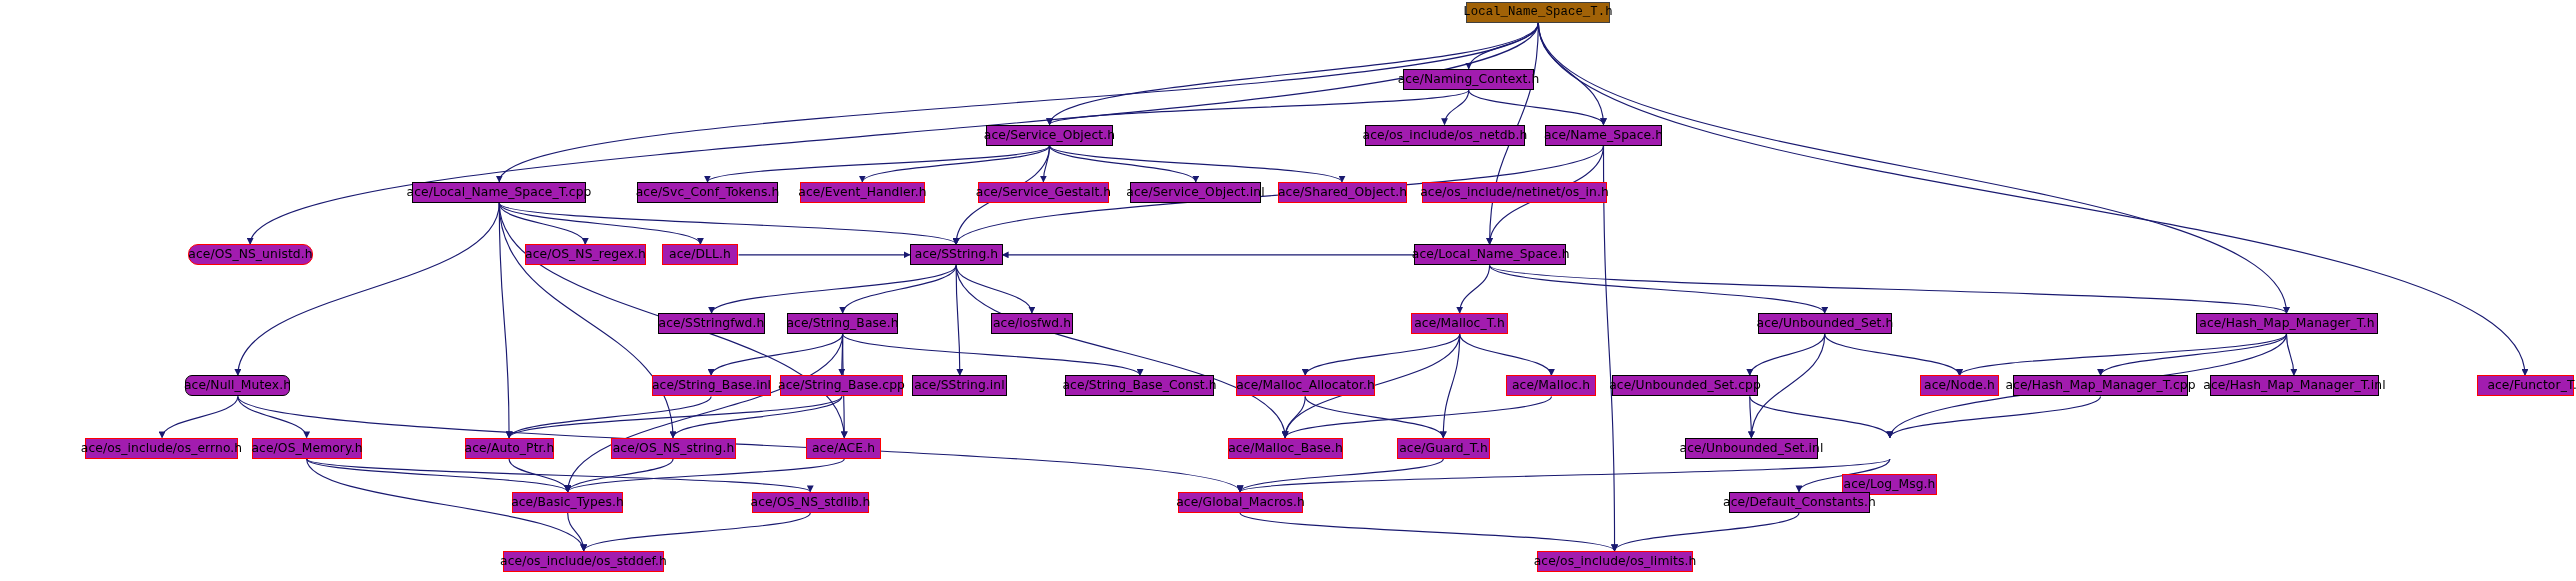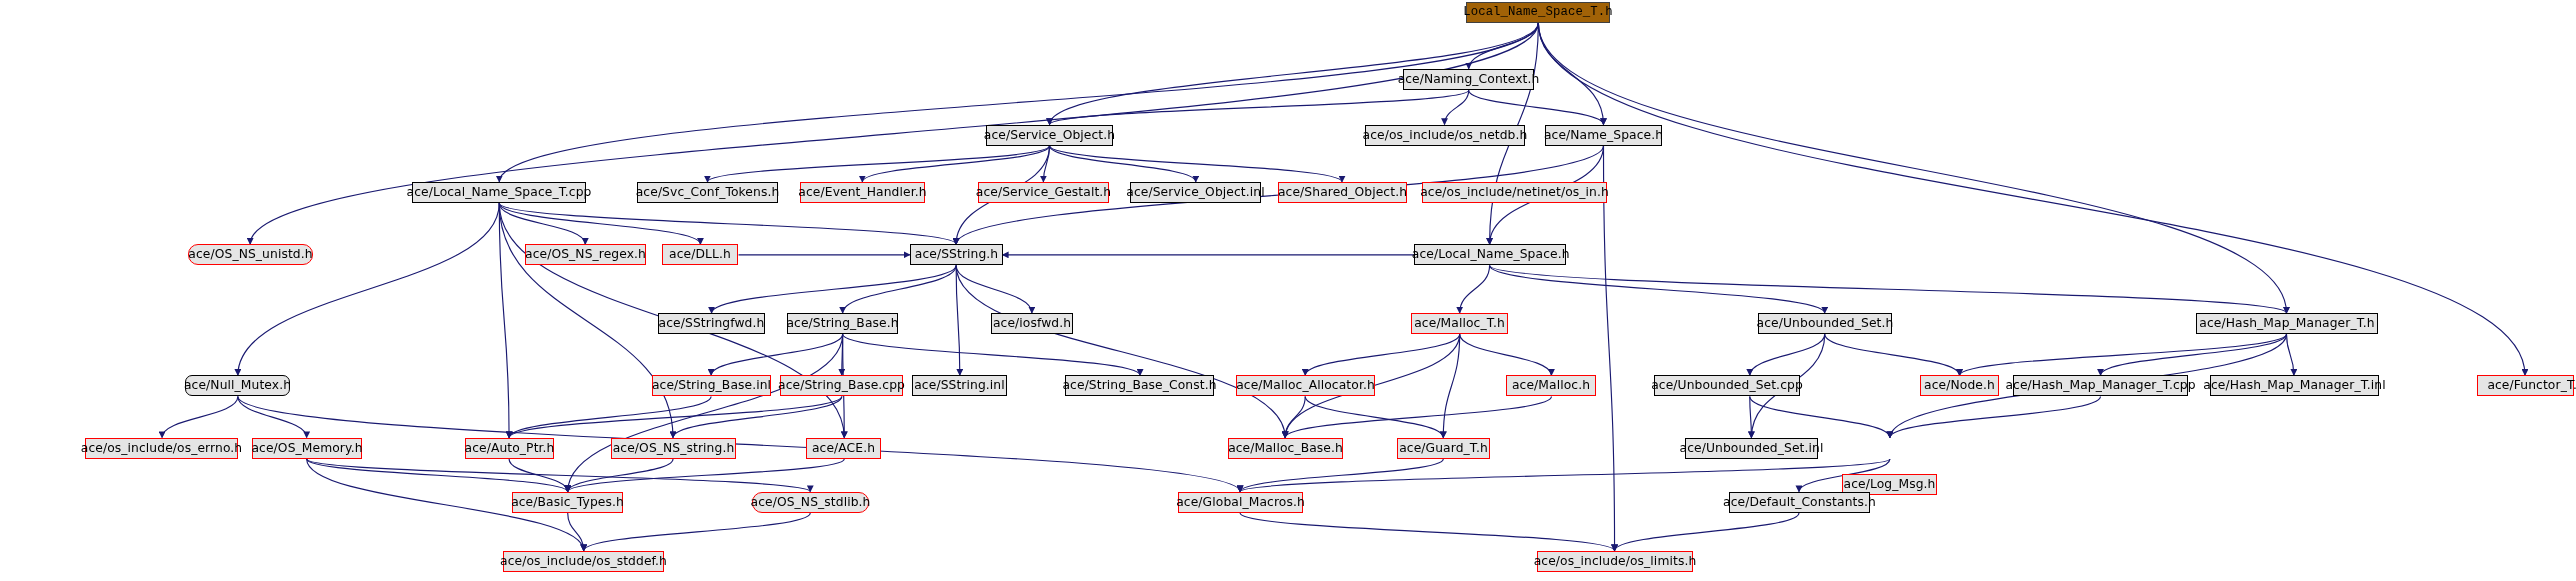--- a/index.html
+++ b/index.html
@@ -20,21 +20,21 @@
     left: 0;
     top: 0;
     width: 2576px;
     height: 581px;
     pointer-events: none;
   }
   .node {
     position: absolute;
     box-sizing: border-box;
     border: 0.8px solid #000000;
-    background: #e5e5e5;
+    background: #a21caf;
     color: #000000;
     font-size: 12.3px;
     line-height: 1;
     white-space: nowrap;
     display: flex;
     align-items: center;
     justify-content: center;
     padding: 0 5.7px;
     height: 21px;
     letter-spacing: 0.1px;
@@ -163,35 +163,35 @@
       <div class="node red" style="left: 1411px; top: 313px; width: 97px;">ace/Malloc_T.h</div>
       <div class="node" style="left: 1758px; top: 313px; width: 134px;">ace/Unbounded_Set.h</div>
       <div class="node" style="left: 2196px; top: 313px; width: 182px;">ace/Hash_Map_Manager_T.h</div>
       <div class="node" style="left: 185px; top: 375px; width: 105px; border-radius: 7px;">ace/Null_Mutex.h</div>
       <div class="node red" style="left: 652px; top: 375px; width: 119px;">ace/String_Base.inl</div>
       <div class="node red" style="left: 780px; top: 375px; width: 123px;">ace/String_Base.cpp</div>
       <div class="node" style="left: 912px; top: 375px; width: 95px;">ace/SString.inl</div>
       <div class="node" style="left: 1065px; top: 375px; width: 149px;">ace/String_Base_Const.h</div>
       <div class="node red" style="left: 1236px; top: 375px; width: 139px;">ace/Malloc_Allocator.h</div>
       <div class="node red" style="left: 1506px; top: 375px; width: 90px;">ace/Malloc.h</div>
-      <div class="node" style="left: 1654px; top: 375px; width: 146px;">ace/Unbounded_Set.cpp</div>
+      <div class="node" style="left: 1612px; top: 375px; width: 146px;">ace/Unbounded_Set.cpp</div>
       <div class="node red" style="left: 1920px; top: 375px; width: 79px;">ace/Node.h</div>
       <div class="node" style="left: 2013px; top: 375px; width: 175px;">ace/Hash_Map_Manager_T.cpp</div>
       <div class="node" style="left: 2210px; top: 375px; width: 169px;">ace/Hash_Map_Manager_T.inl</div>
       <div class="node red" style="left: 2477px; top: 375px; width: 97px; padding-left: 27px;">ace/Functor_T.h</div>
       <div class="node red" style="left: 85px; top: 438px; width: 153px;">ace/os_include/os_errno.h</div>
       <div class="node red" style="left: 252px; top: 438px; width: 110px;">ace/OS_Memory.h</div>
       <div class="node red" style="left: 465px; top: 438px; width: 89px;">ace/Auto_Ptr.h</div>
       <div class="node red" style="left: 611px; top: 438px; width: 125px;">ace/OS_NS_string.h</div>
       <div class="node red" style="left: 806px; top: 438px; width: 75px;">ace/ACE.h</div>
       <div class="node red" style="left: 1228px; top: 438px; width: 115px;">ace/Malloc_Base.h</div>
       <div class="node red" style="left: 1397px; top: 438px; width: 93px;">ace/Guard_T.h</div>
       <div class="node" style="left: 1685px; top: 438px; width: 133px;">ace/Unbounded_Set.inl</div>
       <div class="node red" style="left: 1842px; top: 438px; width: 95px; margin-top: 36px;">ace/Log_Msg.h</div>
       <div class="node red" style="left: 512px; top: 492px; width: 111px;">ace/Basic_Types.h</div>
-      <div class="node red" style="left: 752px; top: 492px; width: 117px; border-radius: 10px;">ace/OS_NS_stdlib.h</div>
+      <div class="node red" style="left: 752px; top: 492px; width: 117px;">ace/OS_NS_stdlib.h</div>
       <div class="node red" style="left: 1178px; top: 492px; width: 125px;">ace/Global_Macros.h</div>
       <div class="node" style="left: 1729px; top: 492px; width: 141px;">ace/Default_Constants.h</div>
       <div class="node red" style="left: 503px; top: 551px; width: 161px;">ace/os_include/os_stddef.h</div>
       <div class="node red" style="left: 1537px; top: 551px; width: 156px;">ace/os_include/os_limits.h</div>
     </div>
 </div>
 
 
 </body></html>

